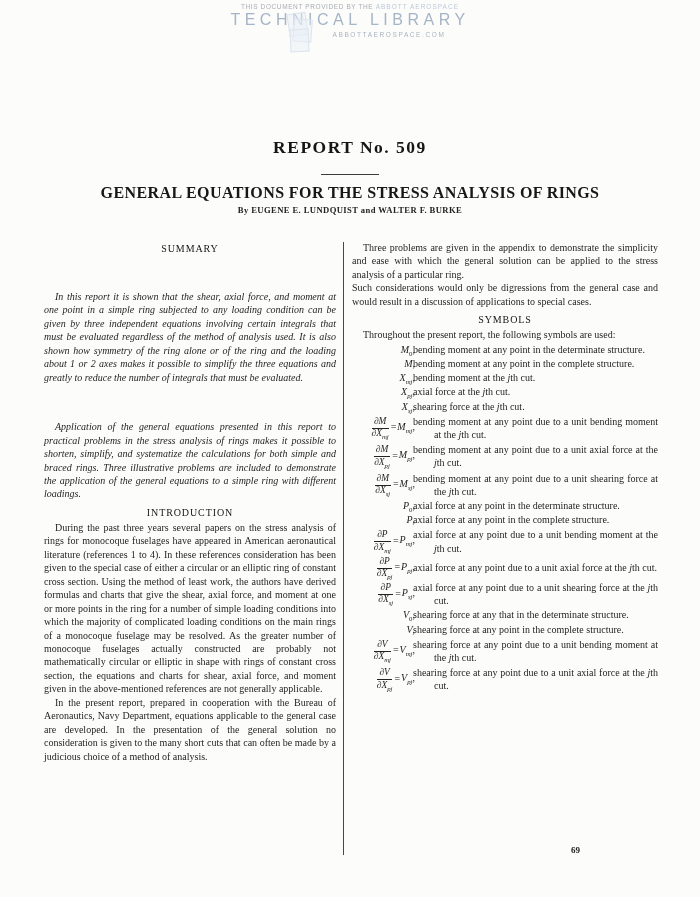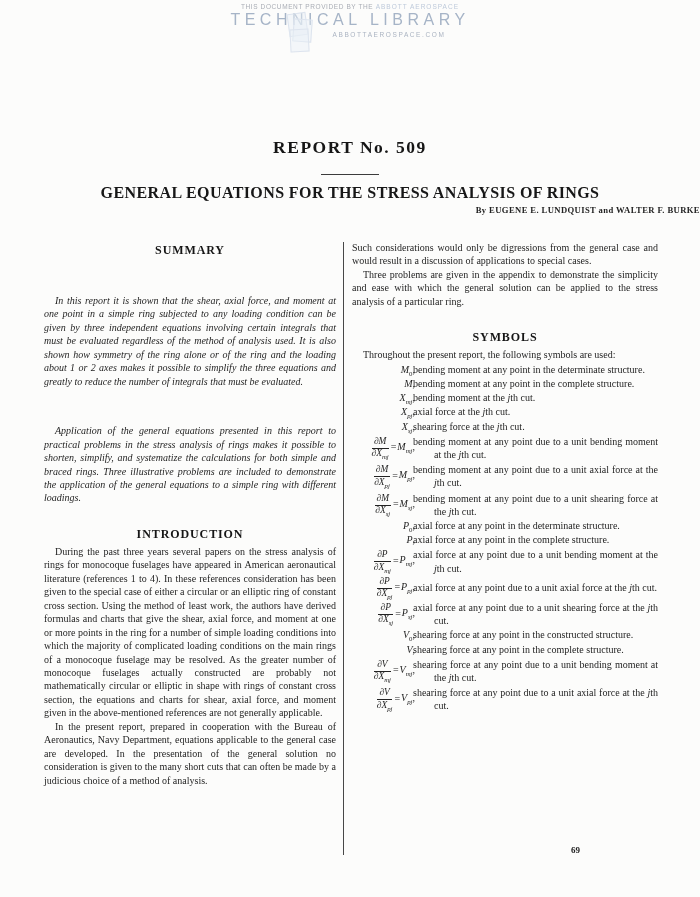--- a/index.html
+++ b/index.html
@@ -21,34 +21,34 @@
   .banner-icon .s1 { left:2px; top:4px; transform:rotate(-8deg); }
   .banner-icon .s2 { left:7px; top:10px; transform:rotate(4deg); }
   .banner-icon .s3 { left:4px; top:20px; transform:rotate(-3deg); }
 
   
   .report-no { position:absolute; top:137px; left:0; width:700px; text-align:center;
                font-size:17.5px; font-weight:bold; letter-spacing:1.5px; color:#161616; }
   .title-rule { position:absolute; top:174px; left:321px; width:58px; border-top:1.6px solid #3c3c3c; }
   .main-title { position:absolute; top:184px; left:0; width:700px; text-align:center;
                 font-size:16px; font-weight:bold; letter-spacing:.4px; color:#171717; }
-  .byline { position:absolute; top:205px; left:0; width:700px; text-align:right;
+  .byline { position:absolute; top:205px; left:0; width:700px; text-align:center;
             font-size:8.6px; font-weight:bold; letter-spacing:.4px; color:#222; }
 
   
   .col-divider { position:absolute; left:343px; top:242px; height:613px; border-left:1px solid #474747; }
   .col-left  { position:absolute; left:44px;  top:243px; width:292px; }
   .col-right { position:absolute; left:352px; top:241px; width:306px; }
 
   .para { font-size:10px; line-height:13.45px; text-align:justify; margin:0; text-indent:11px; }
   .para.noindent { text-indent:0; }
   .summary-block .para { font-style:italic;margin-top:36px; }
-  .sec-heading { text-align:center; font-weight:bold; font-size:12px; letter-spacing:.9px;
+  .sec-heading { text-align:center; font-weight:normal; font-size:10px; letter-spacing:.9px;
                  margin:0 0 3px 0; color:#161616; }
-  .sec-heading.spaced { margin-top:22px; }
+  .sec-heading.spaced { margin-top:6px; }
 
   
   .symbols-list { margin-top:1px; }
   .sym-row { display:flex; align-items:baseline; font-size:10px; line-height:13.2px; margin-top:1px; }
   .sym-row.fr { align-items:center; margin-top:2px; }
   .sym-term { flex:0 0 auto; min-width:63px; text-align:right; padding-right:4px; white-space:nowrap; }
   .sym-desc { flex:1 1 auto; text-align:justify; padding-left:15px; text-indent:-21px; }
   sub { font-size:6.8px; font-style:italic; line-height:0; }
   sub.rm { font-style:normal; }
   .frac { display:inline-block; vertical-align:middle; text-align:center; line-height:1.05;
@@ -94,22 +94,22 @@
       </div>
     <div class="sec-heading spaced">INTRODUCTION</div>
     <div class="intro-block">
         <p class="para">During the past three years several papers on the stress analysis of rings for monocoque fuselages have appeared in American aeronautical literature (references 1 to 4).  In these references consideration has been given to the special case of either a circular or an elliptic ring of constant cross section.  Using the method of least work, the authors have derived formulas and charts that give the shear, axial force, and moment at one or more points in the ring for a number of simple loading conditions into which the majority of complicated loading conditions on the main rings of a monocoque fuselage may be resolved.  As the greater number of monocoque fuselages actually constructed are probably not mathematically circular or elliptic in shape with rings of constant cross section, the equations and charts for shear, axial force, and moment given in the above-mentioned references are not generally applicable.</p>
         <p class="para">In the present report, prepared in cooperation with the Bureau of Aeronautics, Navy Department, equations applicable to the general case are developed.  In the presentation of the general solution no consideration is given to the many short cuts that can often be made by a judicious choice of a method of analysis.</p>
       </div>
   </div>
 
   <div class="col-right">
     <div>
+        <p class="para">Three problems are given in the appendix to demonstrate the simplicity and ease with which the general solution can be applied to the stress analysis of a particular ring.</p>
         <p class="para noindent">Such considerations would only be digressions from the general case and would result in a discussion of applications to special cases.</p>
-        <p class="para">Three problems are given in the appendix to demonstrate the simplicity and ease with which the general solution can be applied to the stress analysis of a particular ring.</p>
       </div>
     <div class="sec-heading spaced">SYMBOLS</div>
     <div>
         <p class="para">Throughout the present report, the following symbols are used:</p>
       </div>
     <div class="symbols-list">
         <div class="sym-row">
           <span class="sym-term"><i>M</i><sub class="rm">0</sub>,</span>
           <span class="sym-desc">bending moment at any point in the determinate structure.</span>
         </div>
@@ -156,21 +156,21 @@
         <div class="sym-row fr">
           <span class="sym-term"><span class="frac"><span class="ft"><i>∂P</i></span><span class="fb"><i>∂X</i><sub>pj</sub></span></span><span class="eqs">=</span><i>P</i><sub>pj</sub>,</span>
           <span class="sym-desc">axial force at any point due to a unit axial force at the <i>j</i>th cut.</span>
         </div>
         <div class="sym-row fr">
           <span class="sym-term"><span class="frac"><span class="ft"><i>∂P</i></span><span class="fb"><i>∂X</i><sub>sj</sub></span></span><span class="eqs">=</span><i>P</i><sub>sj</sub>,</span>
           <span class="sym-desc">axial force at any point due to a unit shearing force at the <i>j</i>th cut.</span>
         </div>
         <div class="sym-row">
           <span class="sym-term"><i>V</i><sub class="rm">0</sub>,</span>
-          <span class="sym-desc">shearing force at any point in the constructed structure.</span>
+          <span class="sym-desc">shearing force at any that in the determinate structure.</span>
         </div>
         <div class="sym-row">
           <span class="sym-term"><i>V</i>,</span>
           <span class="sym-desc">shearing force at any point in the complete structure.</span>
         </div>
         <div class="sym-row fr">
           <span class="sym-term"><span class="frac"><span class="ft"><i>∂V</i></span><span class="fb"><i>∂X</i><sub>mj</sub></span></span><span class="eqs">=</span><i>V</i><sub>mj</sub>,</span>
           <span class="sym-desc">shearing force at any point due to a unit bending moment at the <i>j</i>th cut.</span>
         </div>
         <div class="sym-row fr">

